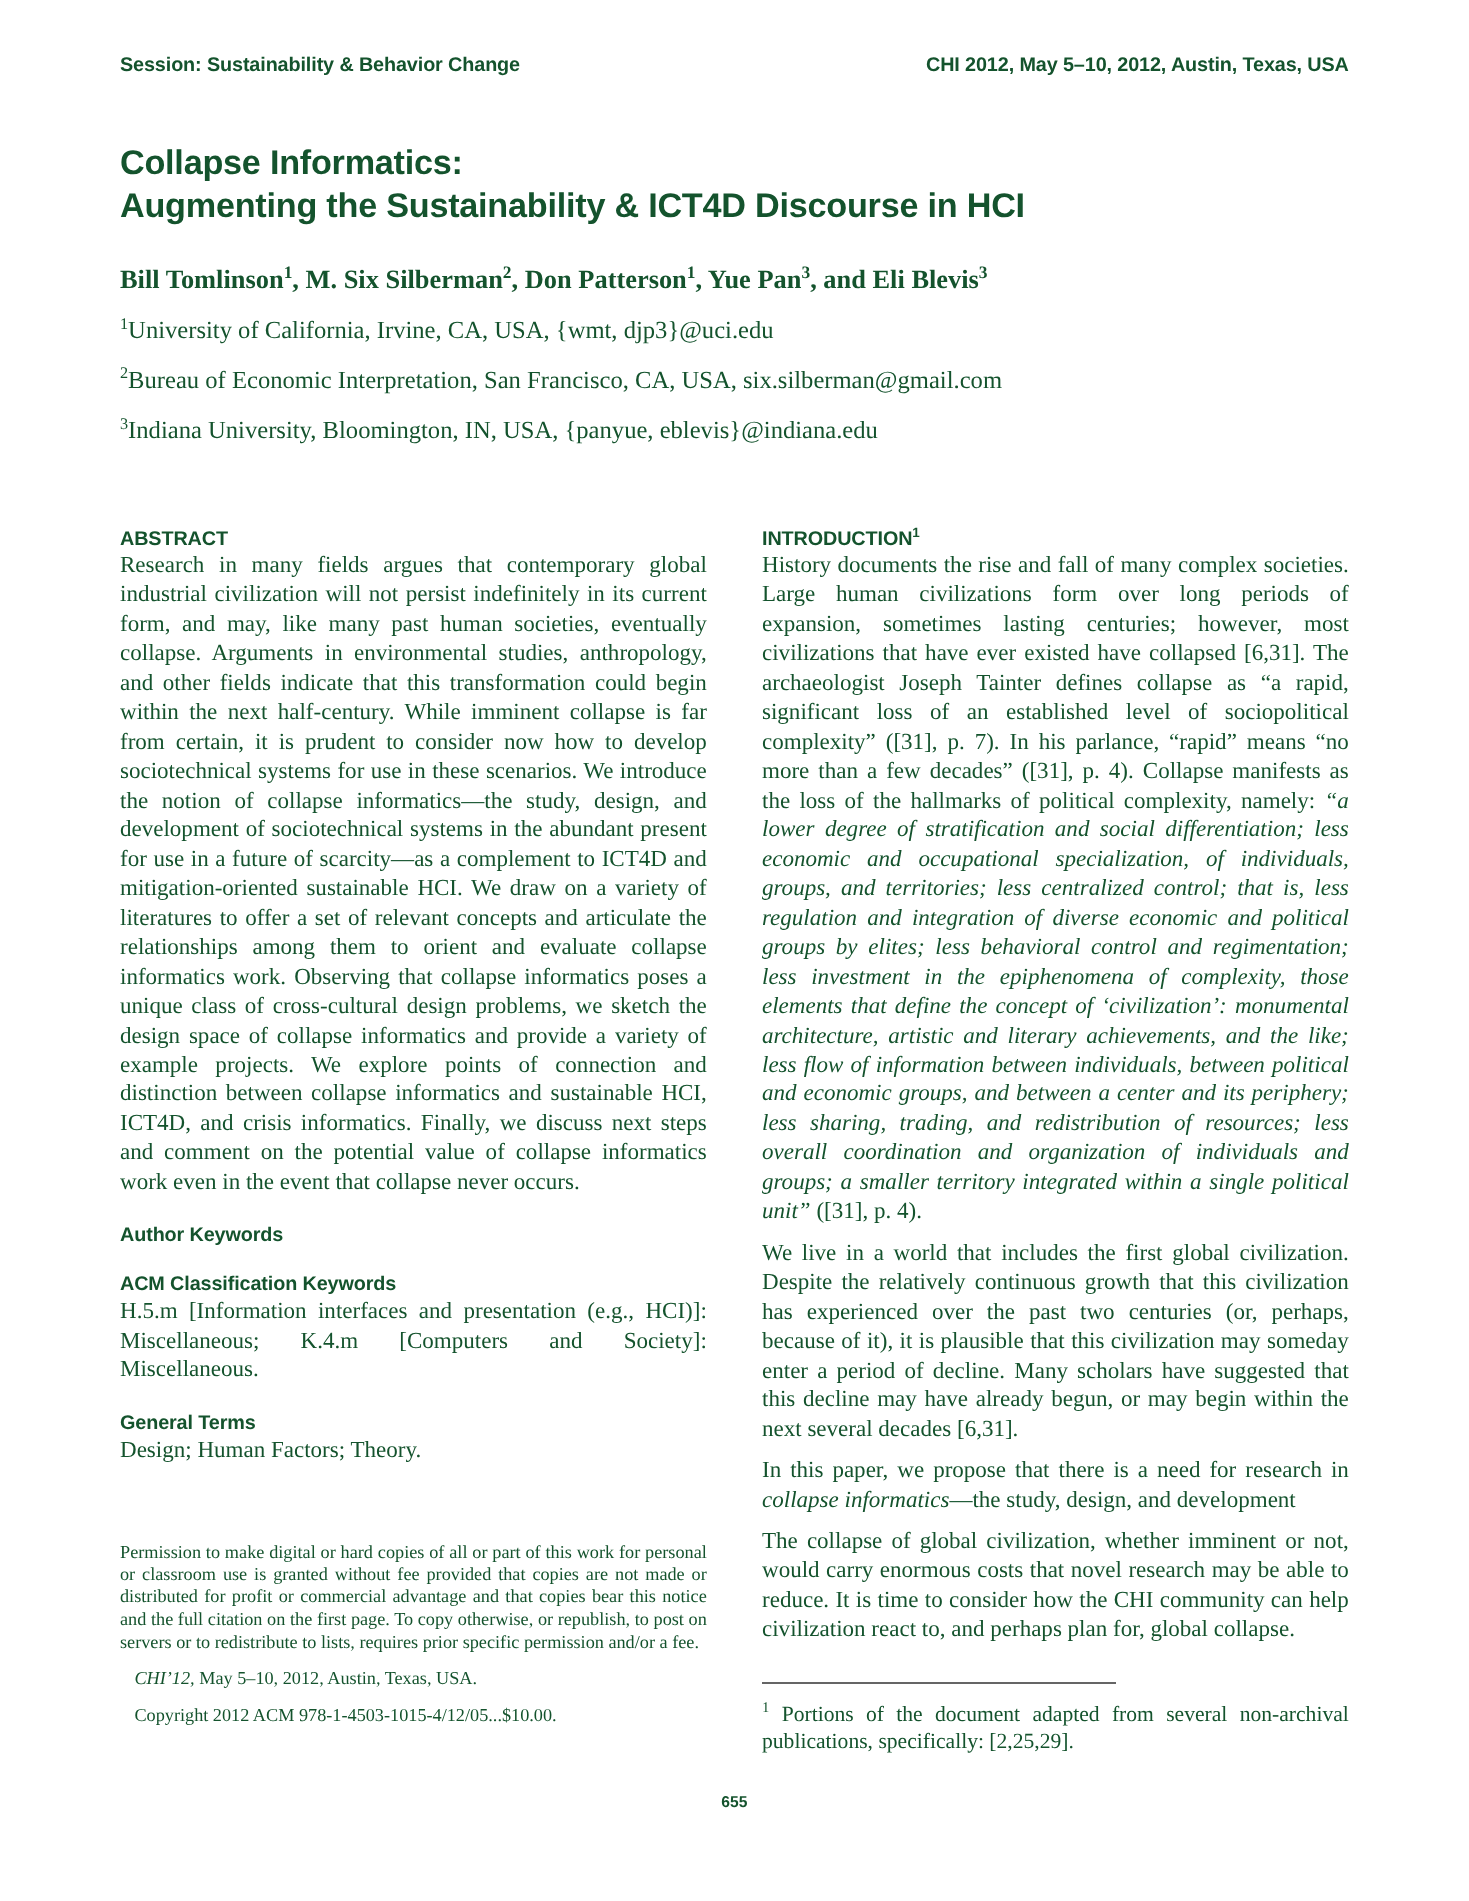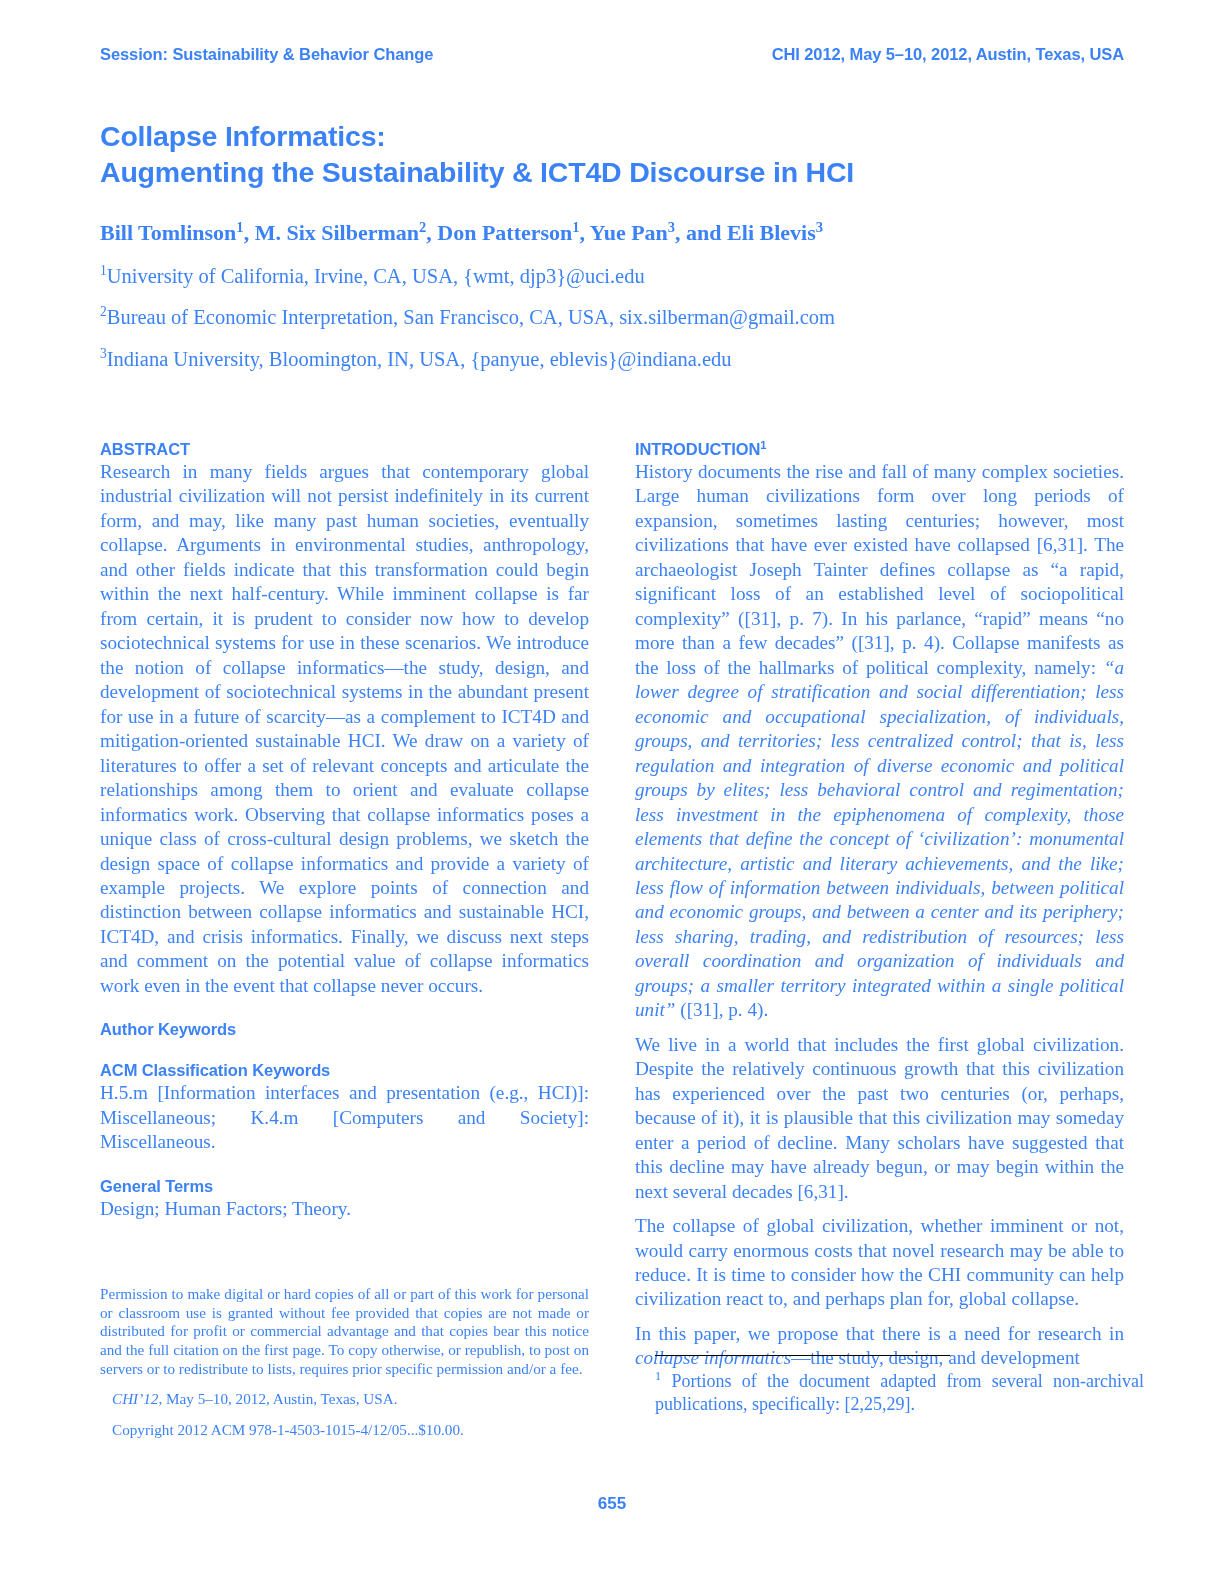--- a/index.html
+++ b/index.html
@@ -9,21 +9,21 @@
   }
   .page {
     position: relative;
     width: 1224px;
     height: 1584px;
     background: #ffffff;
     margin: 0 auto;
     box-sizing: border-box;
     padding: 0;
     overflow: hidden;
-    color: #3b82f6;
+    color: #14532d;
   }
 
   
   .running-header {
     position: absolute;
     left: 100px;
     right: 100px;
     top: 45px;
     display: flex;
     justify-content: space-between;
@@ -123,23 +123,22 @@
     text-align: justify;
   }
   .copyright .blk { margin: 0; }
   .copyright .line { margin: 12px; text-align: left; }
   .copyright em { font-style: italic; }
 
   
   .footnote {
     position: absolute;
     left: 635px;
-    top: 1355px;
+    top: 1402px;
     width: 489px;
-    margin-left: 20px;
   }
   .footnote-rule {
     width: 295px;
     height: 0;
     border-top: 1.1px solid #000;
     margin: 0 0 14px 0;
   }
   .footnote-text {
     font-family: "Liberation Serif", serif;
     font-size: 18px;
@@ -155,21 +154,21 @@
 
   
   .page-number {
     position: absolute;
     left: 0;
     right: 0;
     top: 1494px;
     text-align: center;
     font-family: "Liberation Sans", sans-serif;
     font-weight: bold;
-    font-size: 17px;
+    font-size: 13px;
   }
 </style>
 </head>
 <body>
 
 <div class="page">
 
   <div class="running-header">
     <span class="left">Session: Sustainability &amp; Behavior Change</span>
     <span class="right">CHI 2012, May 5–10, 2012, Austin, Texas, USA</span>
@@ -203,23 +202,23 @@
       <p class="body-text">Design; Human Factors; Theory.</p>
     </div>
 
     <div class="col col-right">
       <div class="sec-head"><span>INTRODUCTION</span><sup>1</sup></div>
 
       <p class="body-text"><span>History documents the rise and fall of many complex societies. Large human civilizations form over long periods of expansion, sometimes lasting centuries; however, most civilizations that have ever existed have collapsed [6,31]. The archaeologist Joseph Tainter defines collapse as “a rapid, significant loss of an established level of sociopolitical complexity” ([31], p. 7). In his parlance, “rapid” means “no more than a few decades” ([31], p. 4). Collapse manifests as the loss of the hallmarks of political complexity, namely: </span><span class="quote-italic">“a lower degree of stratification and social differentiation; less economic and occupational specialization, of individuals, groups, and territories; less centralized control; that is, less regulation and integration of diverse economic and political groups by elites; less behavioral control and regimentation; less investment in the epiphenomena of complexity, those elements that define the concept of ‘civilization’: monumental architecture, artistic and literary achievements, and the like; less flow of information between individuals, between political and economic groups, and between a center and its periphery; less sharing, trading, and redistribution of resources; less overall coordination and organization of individuals and groups; a smaller territory integrated within a single political unit”</span><span> ([31], p. 4).</span></p>
 
       <p class="body-text">We live in a world that includes the first global civilization. Despite the relatively continuous growth that this civilization has experienced over the past two centuries (or, perhaps, because of it), it is plausible that this civilization may someday enter a period of decline. Many scholars have suggested that this decline may have already begun, or may begin within the next several decades [6,31].</p>
 
+      <p class="body-text"><span>In this paper, we propose that there is a need for research in </span><span class="quote-italic">collapse informatics</span><span>—the study, design, and development</span></p>
+
       <p class="body-text">The collapse of global civilization, whether imminent or not, would carry enormous costs that novel research may be able to reduce.  It is time to consider how the CHI community can help civilization react to, and perhaps plan for, global collapse.</p>
-
-      <p class="body-text"><span>In this paper, we propose that there is a need for research in </span><span class="quote-italic">collapse informatics</span><span>—the study, design, and development</span></p>
     </div>
   </div>
 
   <div class="copyright">
     <p class="blk">Permission to make digital or hard copies of all or part of this work for personal or classroom use is granted without fee provided that copies are not made or distributed for profit or commercial advantage and that copies bear this notice and the full citation on the first page. To copy otherwise, or republish, to post on servers or to redistribute to lists, requires prior specific permission and/or a fee.</p>
     <p class="line"><em>CHI’12,</em><span> May 5–10, 2012, Austin, Texas, USA.</span></p>
     <p class="line">Copyright 2012 ACM 978-1-4503-1015-4/12/05...$10.00.</p>
   </div>
 
   <div class="footnote">

